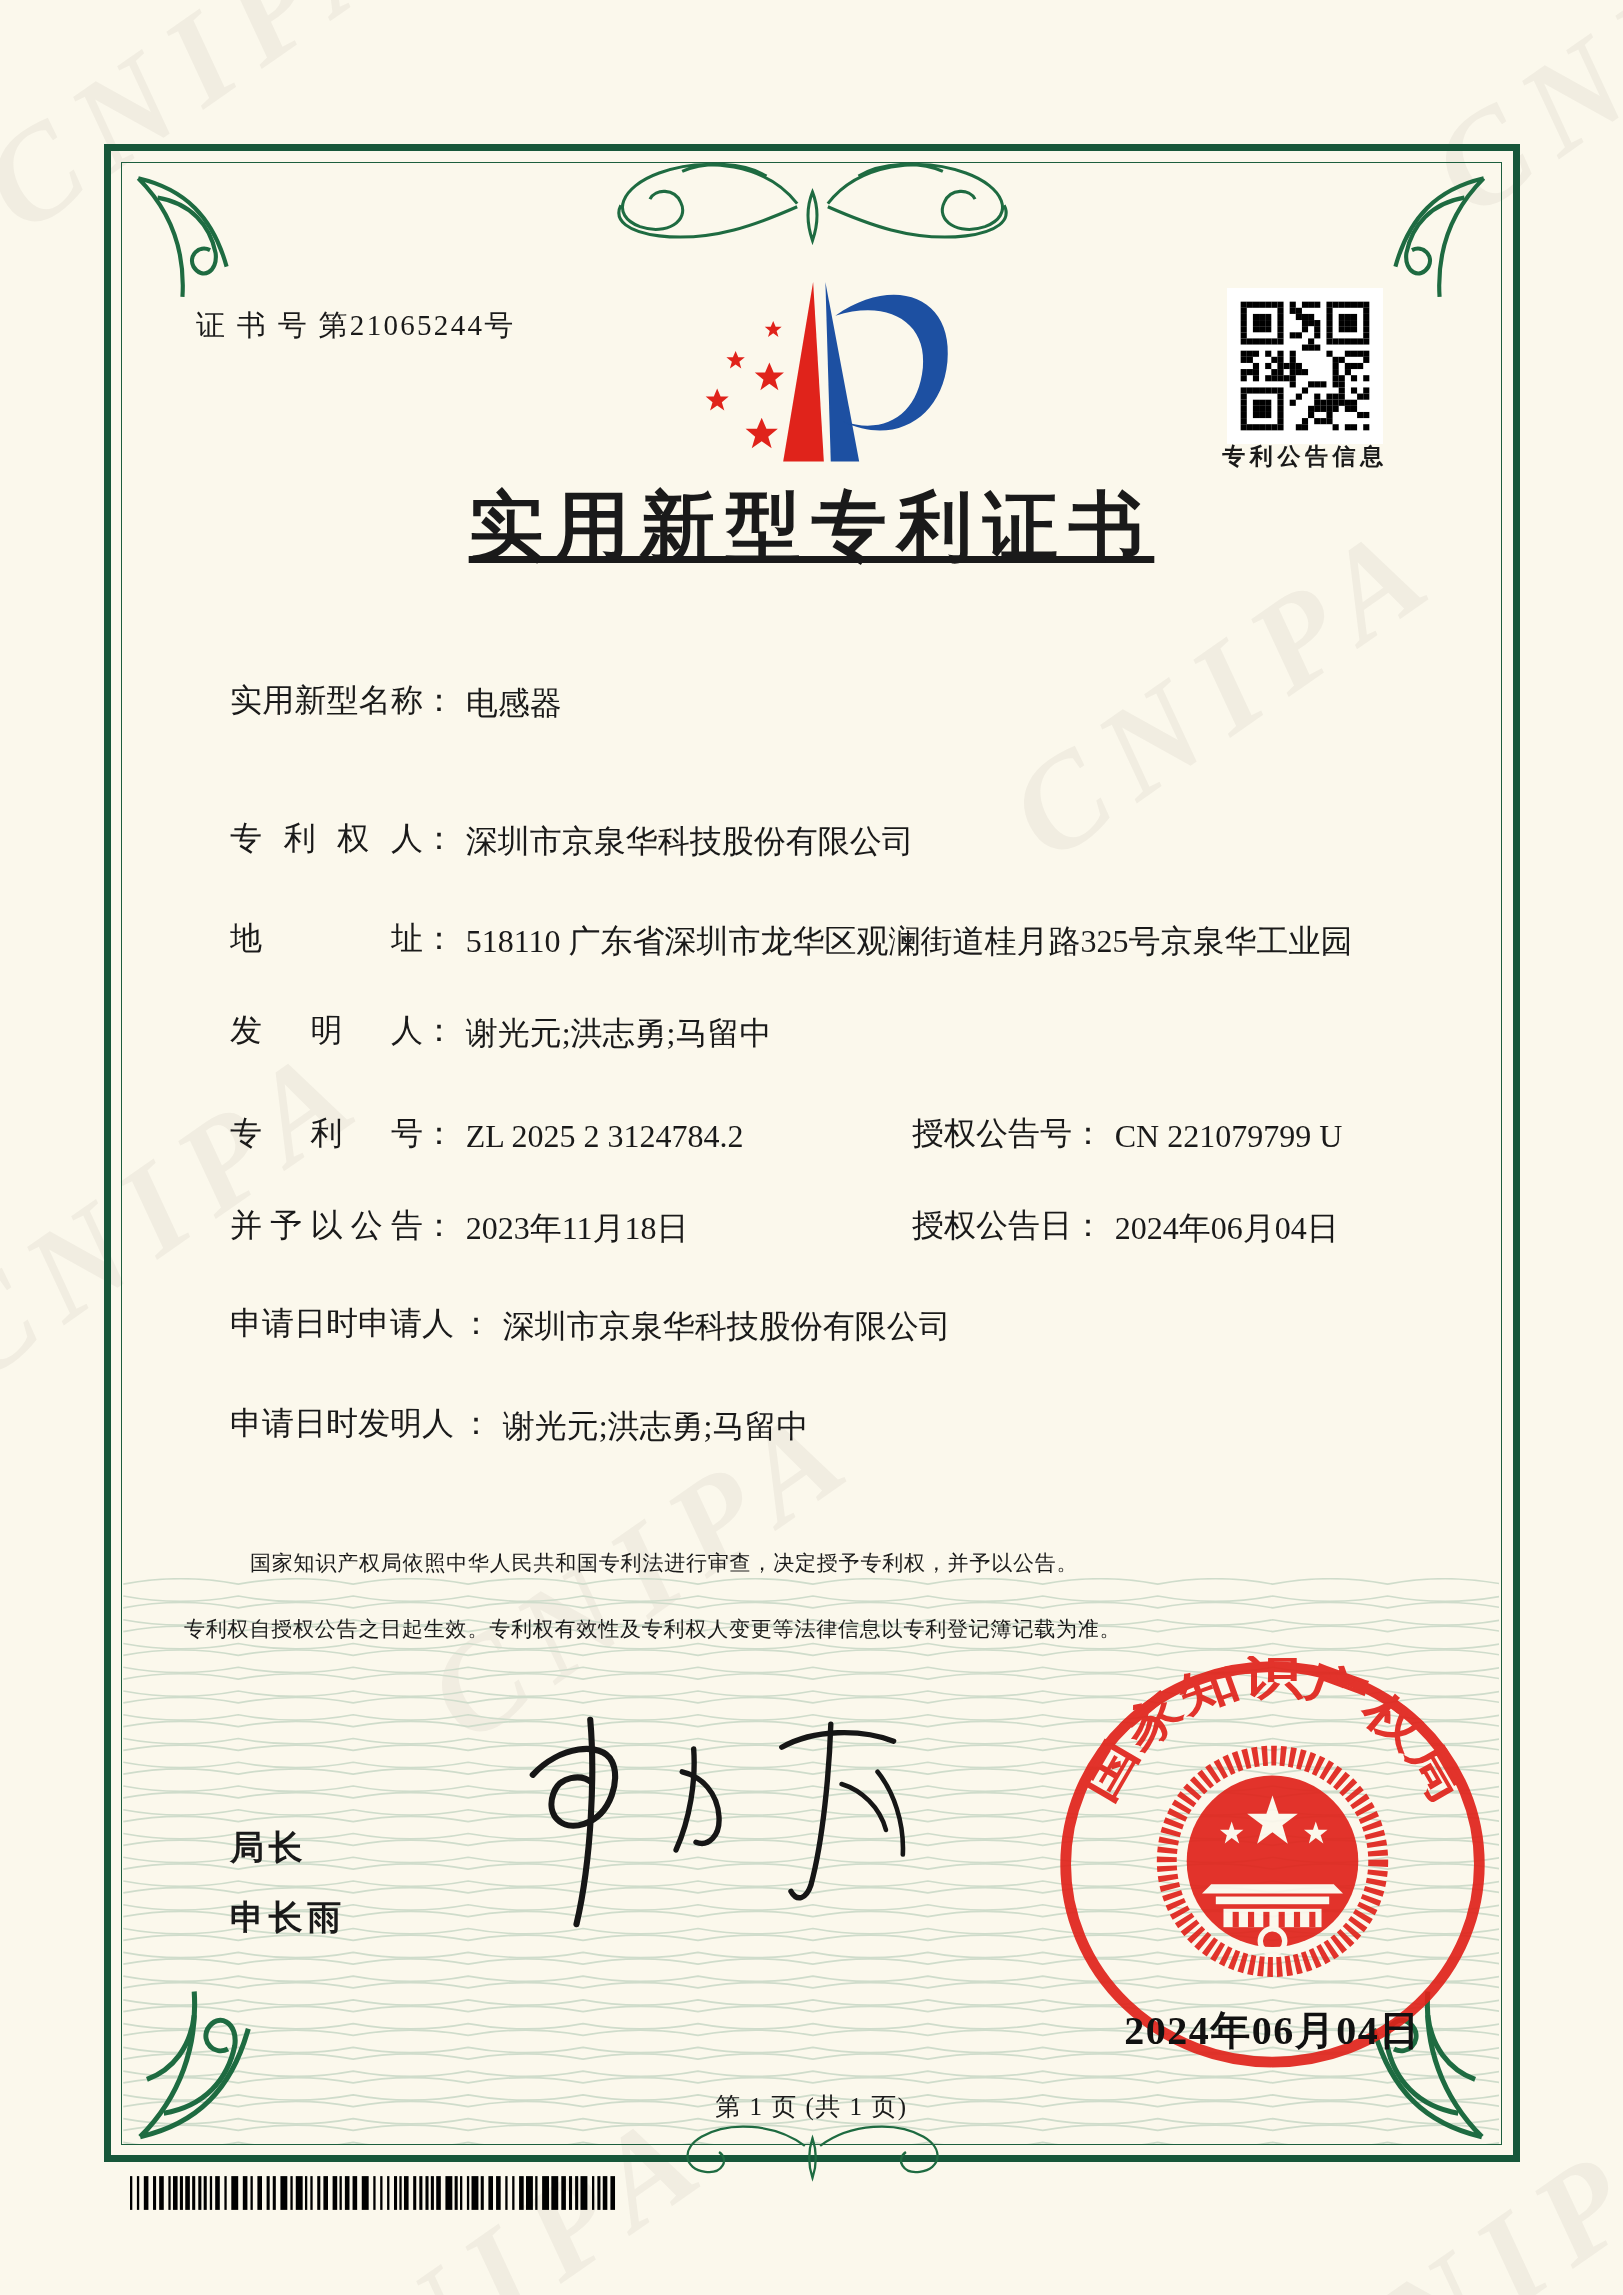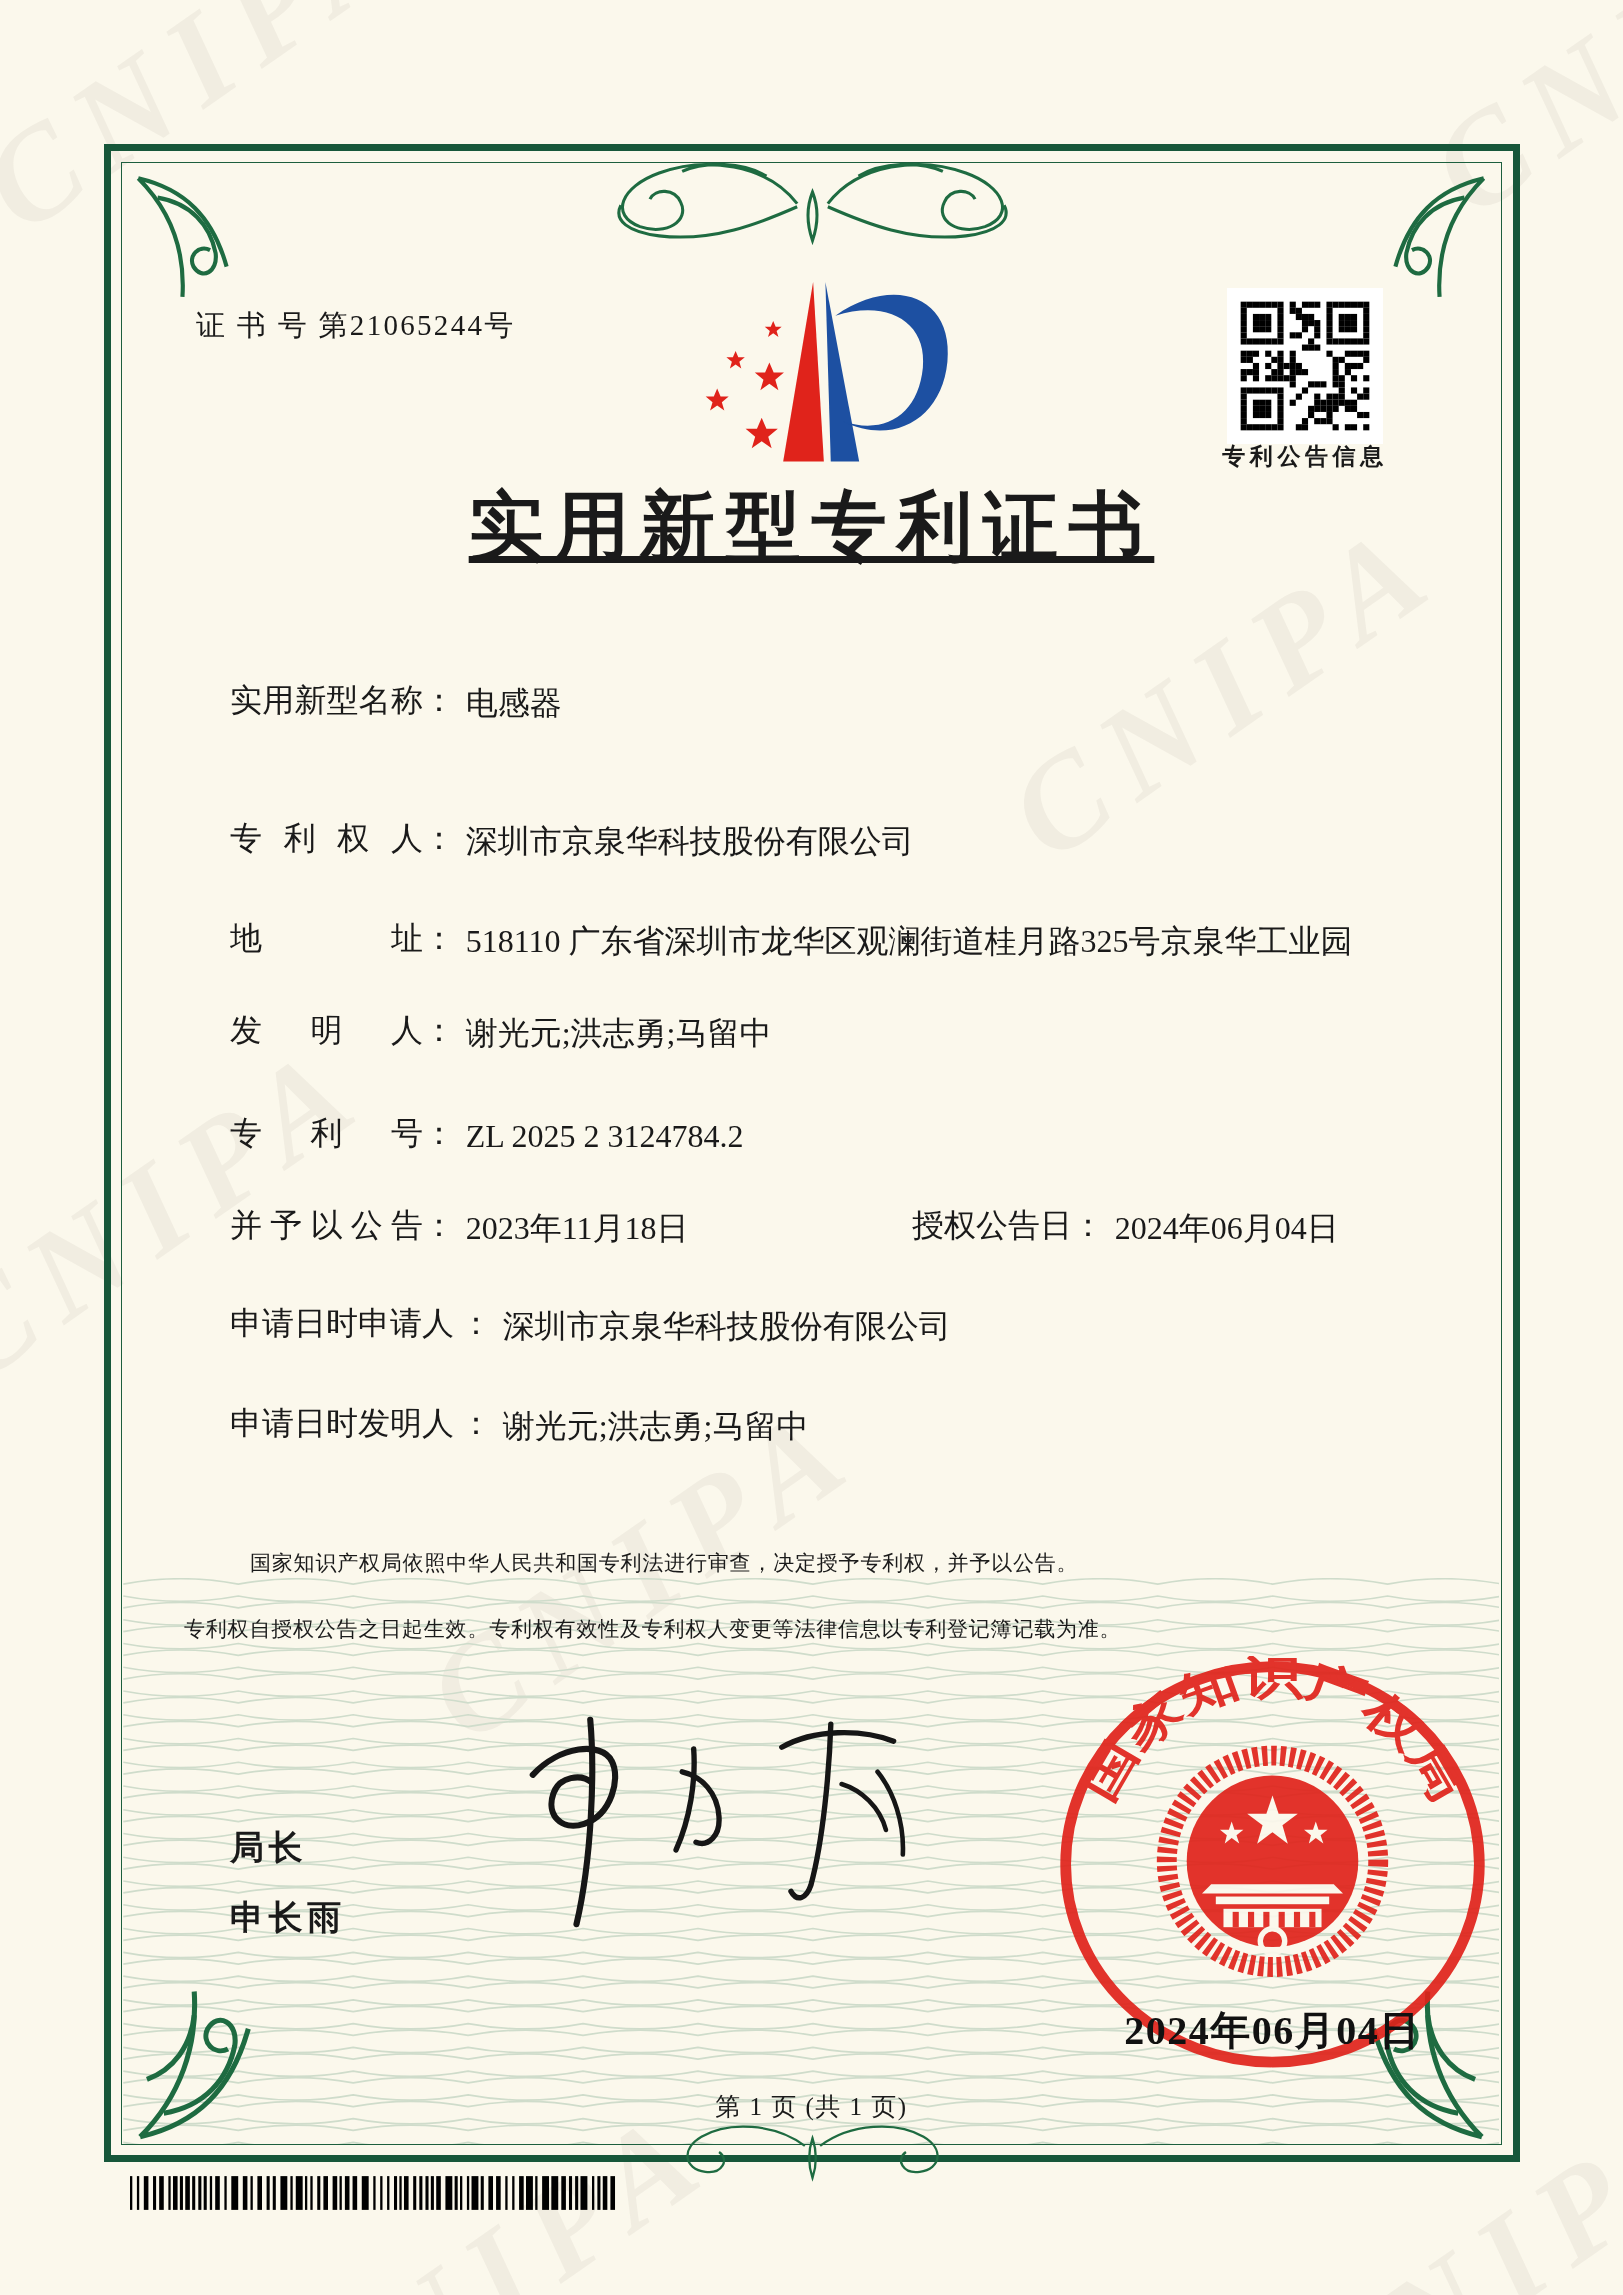--- a/index.html
+++ b/index.html
@@ -420,20 +420,23 @@
   <span class="lbl">专利权人</span><span class="colon">：</span><span class="val">深圳市京泉华科技股份有限公司</span>
 </div>
 <div class="row" style="top:917px">
   <span class="lbl">地址</span><span class="colon">：</span><span class="val">518110 广东省深圳市龙华区观澜街道桂月路325号京泉华工业园</span>
 </div>
 <div class="row" style="top:1009px">
   <span class="lbl">发明人</span><span class="colon">：</span><span class="val">谢光元;洪志勇;马留中</span>
 </div>
 <div class="row" style="top:1112px">
   <span class="lbl">专利号</span><span class="colon">：</span><span class="val">ZL 2025 2 3124784.2</span>
+  <span class="col2">
+    <span>授权公告号</span><span class="colon">：</span><span class="val">CN 221079799 U</span>
+  </span>
 </div>
 <div class="row" style="top:1204px">
   <span class="lbl">并予以公告</span><span class="colon">：</span><span class="val">2023年11月18日</span>
   <span class="col2">
     <span>授权公告日</span><span class="colon">：</span><span class="val">2024年06月04日</span>
   </span>
 </div>
 <div class="row" style="top:1302px">
   <span class="lbl-wide">申请日时申请人</span><span class="colon">：</span><span class="val">深圳市京泉华科技股份有限公司</span>
 </div>

